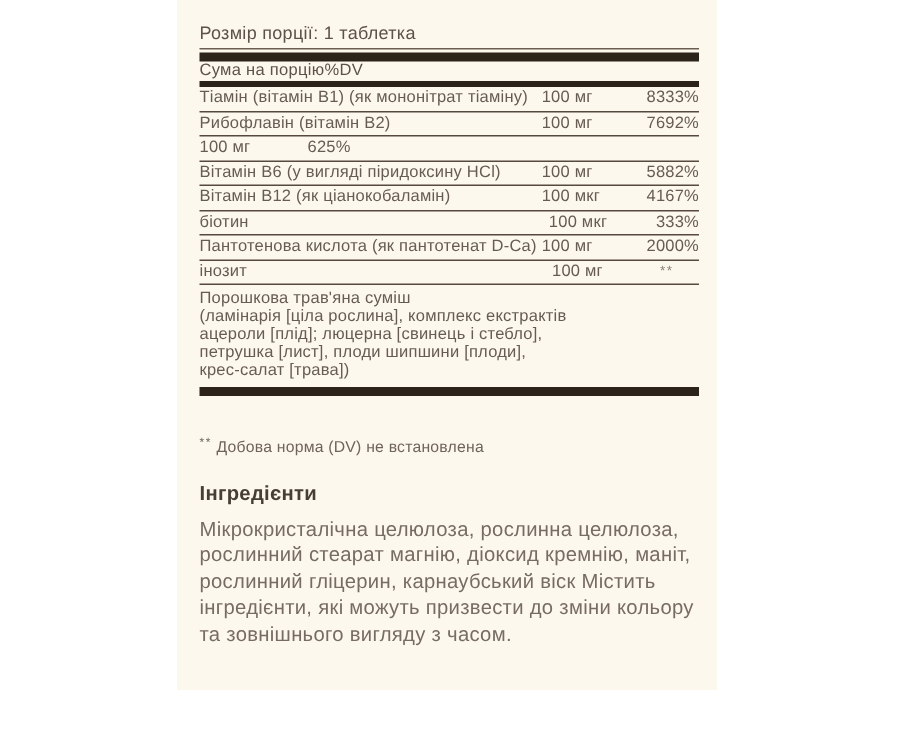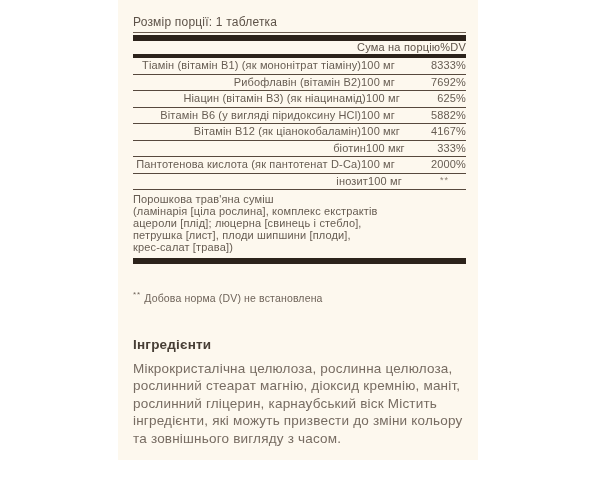--- a/index.html
+++ b/index.html
@@ -15,43 +15,43 @@
     color:#63584e;
   }
   .serving{
     font-size:12px;line-height:13px;letter-spacing:.2px;color:#5d5248;
   }
   .hairline{height:1px;background:#6b5d50;margin-top:3px;}
   .bar-thick{height:6px;background:#2c231b;margin-top:2px;}
   .bar-med{height:4px;background:#2c231b;}
   .bar-bottom{height:6px;background:#2c231b;}
   .hdr-row{
-    display:flex;justify-content:flex-end;align-items:center;
+    display:flex;justify-content:flex-start;align-items:center;
     padding:1px 0;font-size:11px;line-height:11px;letter-spacing:.2px;color:#5d5248;
   }
   .row{
     display:flex;align-items:flex-start;
     padding:2px 0;border-bottom:1px solid #57493d;
     font-size:11px;line-height:11.5px;letter-spacing:.15px;color:#665c52;
   }
-  .cell-name{width:235px;white-space:nowrap;overflow:visible;text-align:right;}
+  .cell-name{width:235px;white-space:nowrap;overflow:visible;}
   .cell-amt{width:72px;white-space:pre-line;}
   .cell-dv{flex:1;white-space:nowrap;}
   .dv-sup{font-size:9px;letter-spacing:1px;color:#8a7e72;position:relative;top:-1px;}
   .herbal{
     padding:3px 0 5px 0;
     font-size:11px;line-height:12px;letter-spacing:.15px;color:#665c52;
     white-space:pre-line;
   }
   .footnote{
     margin-top:24px;font-size:10.5px;line-height:13px;color:#6f645a;letter-spacing:.15px;
   }
   .footnote sup{font-size:8px;letter-spacing:1px;}
   .ing-heading{
-    margin-top:32px;font-size:13.5px;line-height:16px;font-weight:bold;
+    margin-top:15px;font-size:13.5px;line-height:16px;font-weight:bold;
     color:#473e35;letter-spacing:.2px;
   }
   .ing-text{
     margin-top:7px;width:340px;
     font-size:13.5px;line-height:17.5px;color:#776c62;letter-spacing:.2px;
   }
 </style>
 </head>
 <body>
 
@@ -71,21 +71,20 @@
     <div class="cell-name">Тіамін (вітамін B1) (як мононітрат тіаміну)</div>
     <div class="cell-amt">100 мг</div>
     <div class="cell-dv">8333%</div>
   </div>
   <div class="row">
     <div class="cell-name">Рибофлавін (вітамін B2)</div>
     <div class="cell-amt">100 мг</div>
     <div class="cell-dv">7692%</div>
   </div>
   <div class="row">
-    <div class="cell-name">Ніацин (вітамін B3) (як ніацинамід)</div>
     <div class="cell-amt">100 мг</div>
     <div class="cell-dv">625%</div>
   </div>
   <div class="row">
     <div class="cell-name">Вітамін B6 (у вигляді піридоксину HCl)</div>
     <div class="cell-amt">100 мг</div>
     <div class="cell-dv">5882%</div>
   </div>
   <div class="row">
     <div class="cell-name">Вітамін B12 (як ціанокобаламін)</div>

